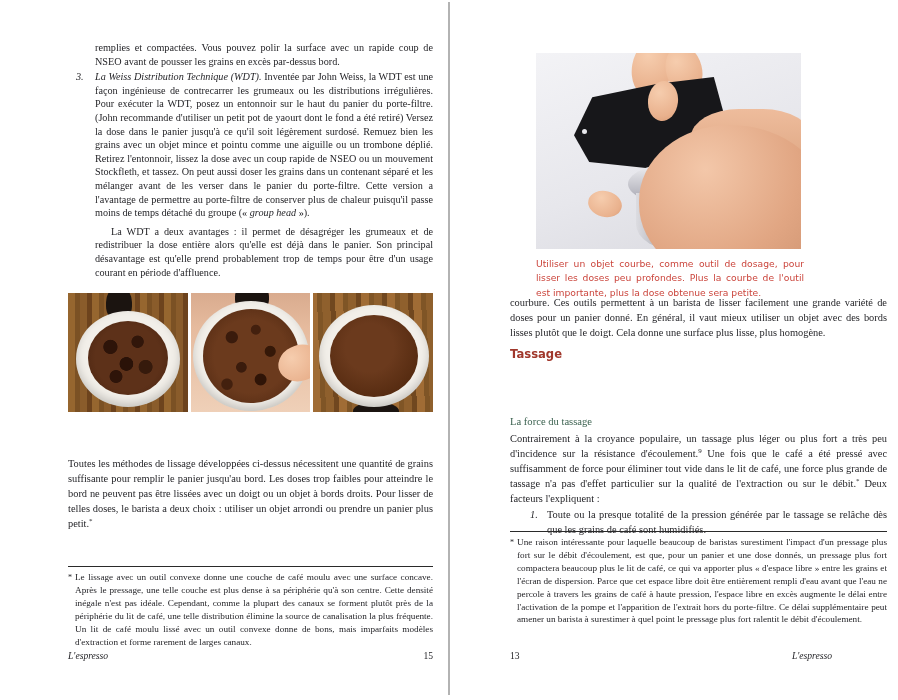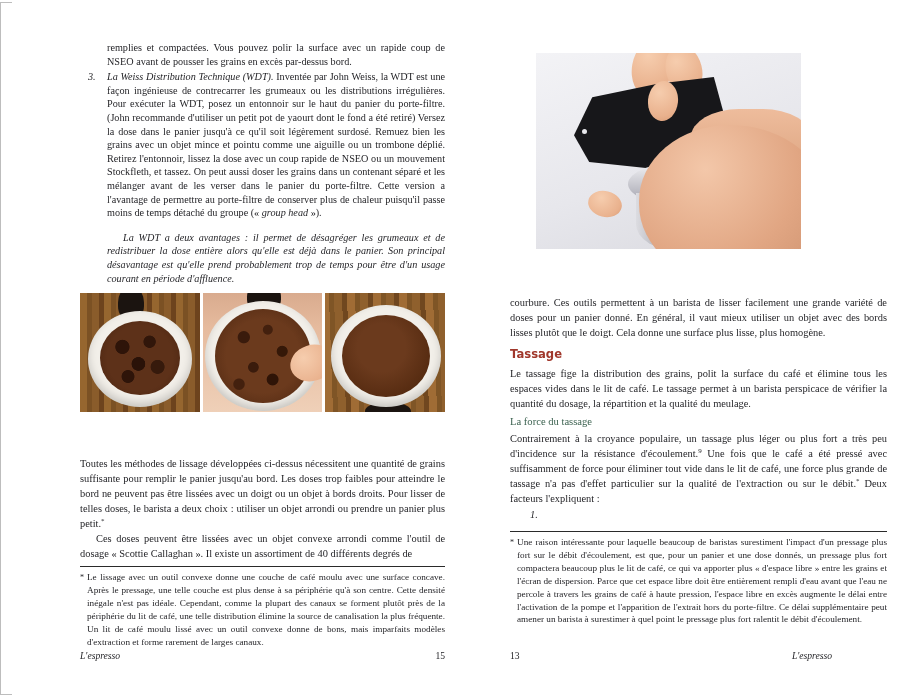--- a/index.html
+++ b/index.html
@@ -6,21 +6,21 @@
   body{width:898px;height:700px;position:relative;overflow:hidden;
        font-family:"Liberation Serif","DejaVu Serif",serif;color:#1f1f23;}
   .hairline{position:absolute;background:#bdbdbd;}
   #frame-top{left:0;top:2px;width:898px;height:1px;}
   #frame-bottom{left:0;top:694px;width:898px;height:1px;}
   #frame-left{left:0;top:2px;width:1px;height:693px;}
   #frame-right{left:896px;top:2px;width:1px;height:693px;}
   #center-divider{left:448px;top:2px;width:2px;height:693px;background:#b3b3b3;}
 
   .page{position:absolute;top:0;height:700px;background:#fff;}
-  #page-left{left:12px;width:448px;}
+  #page-left{left:0;width:448px;}
   #page-right{left:450px;width:448px;}
 
   .abs{position:absolute;}
   .body-text{font-size:10.4px;line-height:15px;text-align:justify;}
   .tight{font-size:10.2px;line-height:13.6px;}
   .indent{text-indent:16px;}
   .list-item{position:relative;padding-left:27px;}
   .list-num{position:absolute;left:8px;top:0;font-style:italic;}
   .pad-list{padding-left:27px;}
   sup{font-size:7px;line-height:0;}
@@ -93,21 +93,21 @@
 <div class="hairline" id="center-divider"></div>
 
 <div class="page" id="page-left">
 
   <div class="abs tight" style="left:68px;top:41px;width:365px;text-align:justify;">
     <div class="pad-list">remplies et compactées. Vous pouvez polir la surface avec un rapide coup de NSEO avant de pousser les grains en excès par-dessus bord.</div>
     <div class="list-item" style="margin-top:2px;">
       <span class="list-num">3.</span>
       <span style="font-style:italic;">La Weiss Distribution Technique (WDT).</span><span> Inventée par John Weiss, la WDT est une façon ingénieuse de contrecarrer les grumeaux ou les distributions irrégulières. Pour exécuter la WDT, posez un entonnoir sur le haut du panier du porte-filtre. (John recommande d'utiliser un petit pot de yaourt dont le fond a été retiré) Versez la dose dans le panier jusqu'à ce qu'il soit légèrement surdosé. Remuez bien les grains avec un objet mince et pointu comme une aiguille ou un trombone déplié. Retirez l'entonnoir, lissez la dose avec un coup rapide de NSEO ou un mouvement Stockfleth, et tassez. On peut aussi doser les grains dans un contenant séparé et les mélanger avant de les verser dans le panier du porte-filtre. Cette version a l'avantage de permettre au porte-filtre de conserver plus de chaleur puisqu'il passe moins de temps détaché du groupe (« </span><span style="font-style:italic;">group head</span><span> »).</span>
     </div>
-    <div class="pad-list indent" style="margin-top:11px;font-style:italic;">La WDT a deux avantages : il permet de désagréger les grumeaux et de redistribuer la dose entière alors qu'elle est déjà dans le panier. Son principal désavantage est qu'elle prend probablement trop de temps pour être d'un usage courant en période d'affluence.</div>
+    <div class="pad-list indent" style="margin-top:5px;">La WDT a deux avantages : il permet de désagréger les grumeaux et de redistribuer la dose entière alors qu'elle est déjà dans le panier. Son principal désavantage est qu'elle prend probablement trop de temps pour être d'un usage courant en période d'affluence.</div>
   </div>
 
   <div class="abs photo-strip" style="left:68px;top:293px;width:365px;">
     <div class="ph wood">
       <div class="handle-dark" style="left:38px;top:-6px;width:26px;height:34px;"></div>
       <div class="cup" style="left:8px;top:18px;width:104px;height:96px;"></div>
       <div class="grounds gr-clumpy" style="left:20px;top:28px;width:80px;height:74px;"></div>
     </div>
     <div class="ph skinbg">
       <div class="handle-dark" style="left:44px;top:-10px;width:34px;height:30px;"></div>
@@ -118,21 +118,20 @@
     <div class="ph wood2">
       <div class="handle-dark" style="left:40px;bottom:-10px;width:46px;height:20px;"></div>
       <div class="cup" style="left:6px;top:12px;width:110px;height:102px;"></div>
       <div class="grounds gr-smooth" style="left:17px;top:22px;width:88px;height:82px;"></div>
     </div>
   </div>
 
 
   <div class="abs" style="left:68px;top:455px;width:365px;">
     <div class="body-text" style="margin-top:1px;"><span>Toutes les méthodes de lissage développées ci-dessus nécessitent une quantité de grains suffisante pour remplir le panier jusqu'au bord. Les doses trop faibles pour atteindre le bord ne peuvent pas être lissées avec un doigt ou un objet à bords droits. Pour lisser de telles doses, le barista a deux choix : utiliser un objet arrondi ou prendre un panier plus petit.</span><sup>*</sup></div>
-    <div class="body-text indent">Ces doses peuvent être lissées avec un objet convexe arrondi comme l'outil de dosage « Scottie Callaghan ». Il existe un assortiment de 40 différents degrés de</div>
   </div>
 
   <div class="abs footnote" style="left:68px;top:566px;width:365px;">
     <div class="fn-body">
       <span class="fn-mark">*</span>
       <span>Le lissage avec un outil convexe donne une couche de café moulu avec une surface concave. Après le pressage, une telle couche est plus dense à sa périphérie qu'à son centre. Cette densité inégale n'est pas idéale. Cependant, comme la plupart des canaux se forment plutôt près de la périphérie du lit de café, une telle distribution élimine la source de canalisation la plus fréquente. Un lit de café moulu lissé avec un outil convexe donne de bons, mais imparfaits modèles d'extraction et forme rarement de larges canaux.</span>
     </div>
   </div>
 
   <div class="abs footer" style="left:68px;top:650px;width:365px;">
@@ -150,33 +149,34 @@
     <div class="tool-hole"></div>
     <div class="finger" style="left:112px;top:28px;width:30px;height:40px;transform:rotate(6deg);"></div>
     <div class="basket"></div>
     <div class="coffee-in-basket"></div>
     <div class="pf-body"></div>
     <div class="wrist"></div>
     <div class="hand-big"></div>
     <div class="finger" style="left:52px;top:138px;width:34px;height:26px;transform:rotate(14deg);"></div>
   </div>
 
+  <div class="abs caption" style="left:86px;top:257px;width:268px;">Utiliser un objet courbe, comme outil de dosage, pour lisser les doses peu profondes. Plus la courbe de l'outil est importante, plus la dose obtenue sera petite.</div>
 
   <div class="abs body-text" style="left:60px;top:295px;width:377px;">courbure. Ces outils permettent à un barista de lisser facilement une grande variété de doses pour un panier donné. En général, il vaut mieux utiliser un objet avec des bords lisses plutôt que le doigt. Cela donne une surface plus lisse, plus homogène.</div>
 
   <div class="abs bighead" style="left:60px;top:347px;">Tassage</div>
 
-  <div class="abs body-text" style="left:60px;top:366px;width:377px;">Le tassage fige la distribution des grains, polit la surface du café et élimine tous les espaces vides dans le lit de café. Le tassage permet à un barista perspicace de vérifier la quantité du dosage, la répartition et la qualité du meulage.</div>
 
   <div class="abs subhead" style="left:60px;top:416px;">La force du tassage</div>
 
   <div class="abs body-text" style="left:60px;top:431px;width:377px;">
     <div><span>Contrairement à la croyance populaire, un tassage plus léger ou plus fort a très peu d'incidence sur la résistance d'écoulement.</span><sup>9</sup><span> Une fois que le café a été pressé avec suffisamment de force pour éliminer tout vide dans le lit de café, une force plus grande de tassage n'a pas d'effet particulier sur la qualité de l'extraction ou sur le débit.</span><sup>*</sup><span> Deux facteurs l'expliquent :</span></div>
     <div class="list-item" style="padding-left:37px;margin-top:1px;">
       <span class="list-num" style="left:20px;">1.</span>
+      <span>Toute ou la presque totalité de la pression générée par le tassage se relâche dès que les grains de café sont humidifiés.</span>
     </div>
   </div>
 
   <div class="abs footnote" style="left:60px;top:531px;width:377px;">
     <div class="fn-body">
       <span class="fn-mark">*</span>
       <span>Une raison intéressante pour laquelle beaucoup de baristas surestiment l'impact d'un pressage plus fort sur le débit d'écoulement, est que, pour un panier et une dose donnés, un pressage plus fort compactera beaucoup plus le lit de café, ce qui va apporter plus « d'espace libre » entre les grains et l'écran de dispersion. Parce que cet espace libre doit être entièrement rempli d'eau avant que l'eau ne percole à travers les grains de café à haute pression, l'espace libre en excès augmente le délai entre l'activation de la pompe et l'apparition de l'extrait hors du porte-filtre. Ce délai supplémentaire peut amener un barista à surestimer à quel point le pressage plus fort ralentit le débit d'écoulement.</span>
     </div>
   </div>
 

